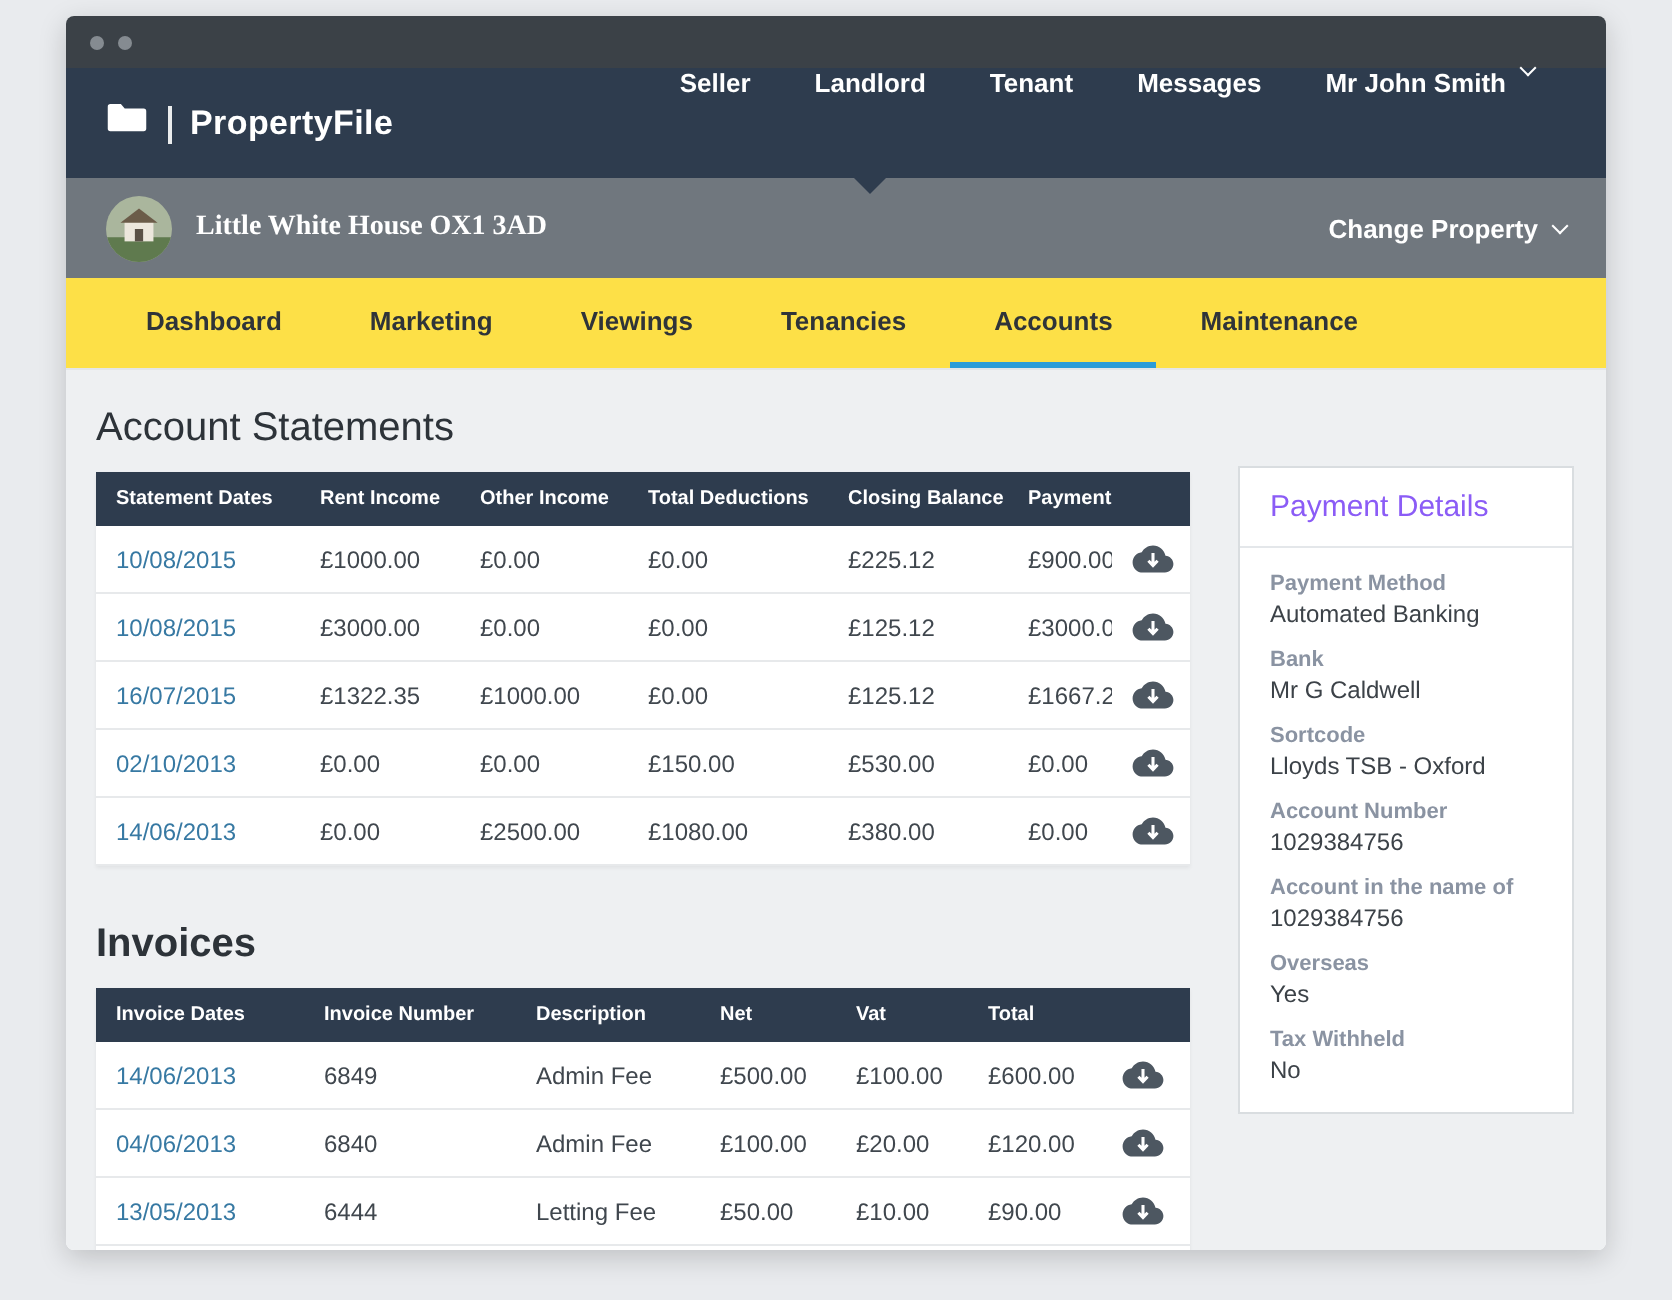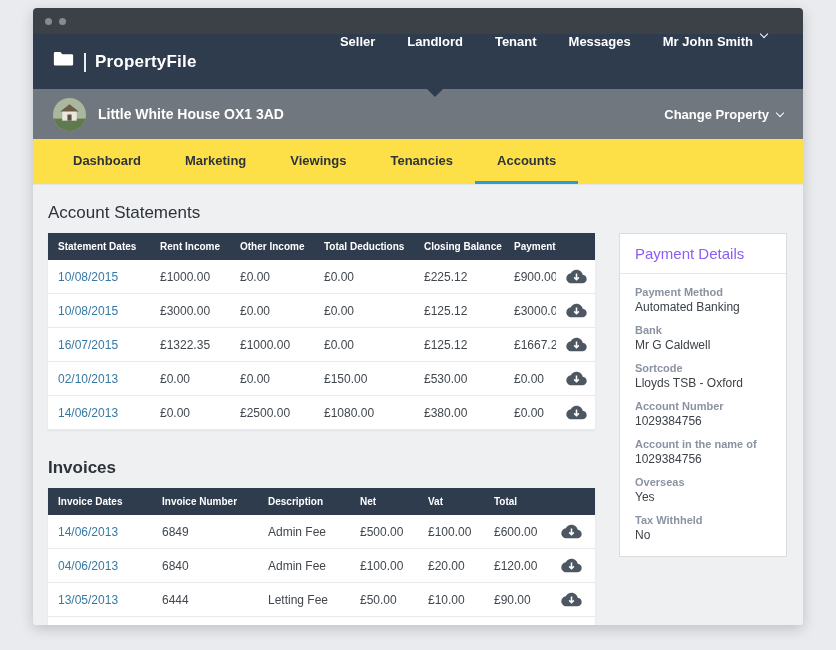--- a/index.html
+++ b/index.html
@@ -114,21 +114,21 @@
     flex: 0 0 auto;
   }
   .avatar {
     width: 33px; height: 33px;
     border-radius: 50%;
     overflow: hidden;
     margin-right: 12px;
     flex: 0 0 auto;
   }
   .avatar svg { display: block; width: 100%; height: 100%; }
-  .property-title { color: #fff; font-size: 14px; font-weight: 700; }
+  .property-title { color: #fff; font-size: 14px; font-weight: 700; font-family: Liberation Serif, serif; }
   .change-property {
     margin-left: auto;
     color: #fff;
     font-size: 13px;
     font-weight: 600;
     display: flex;
     align-items: center;
     cursor: pointer;
   }
   
@@ -157,21 +157,21 @@
   
   .content {
     flex: 1;
     background: var(--content-bg, #eef0f2);
     display: flex;
     padding: 12px 16px 0 15px;
     overflow: hidden;
   }
   .main-col { width: 547px; flex: 0 0 auto; }
   .section-heading {
-    font-size: 17px;
+    font-size: 20px;
     font-weight: 500;
     color: #2d3339;
     margin: 6px 0 10px;
   }
   .invoices-heading { margin-top: 28px; font-weight: bold; }
   table.data-table {
     width: 100%;
     border-collapse: collapse;
     table-layout: fixed;
     background: #fff;
@@ -304,20 +304,23 @@
         </a>
 
         <a href="#" class="tab">
           <span>Tenancies</span>
         </a>
 
         <a href="#" class="tab active">
           <span>Accounts</span>
         </a>
 
+        <a href="#" class="tab">
+          <span>Maintenance</span>
+        </a>
       </div>
 
     <div class="content">
       <div class="main-col">
 
         <h2 class="section-heading">Account Statements</h2>
 
         <table class="data-table">
           <colgroup>
             <col style="width:102px">

